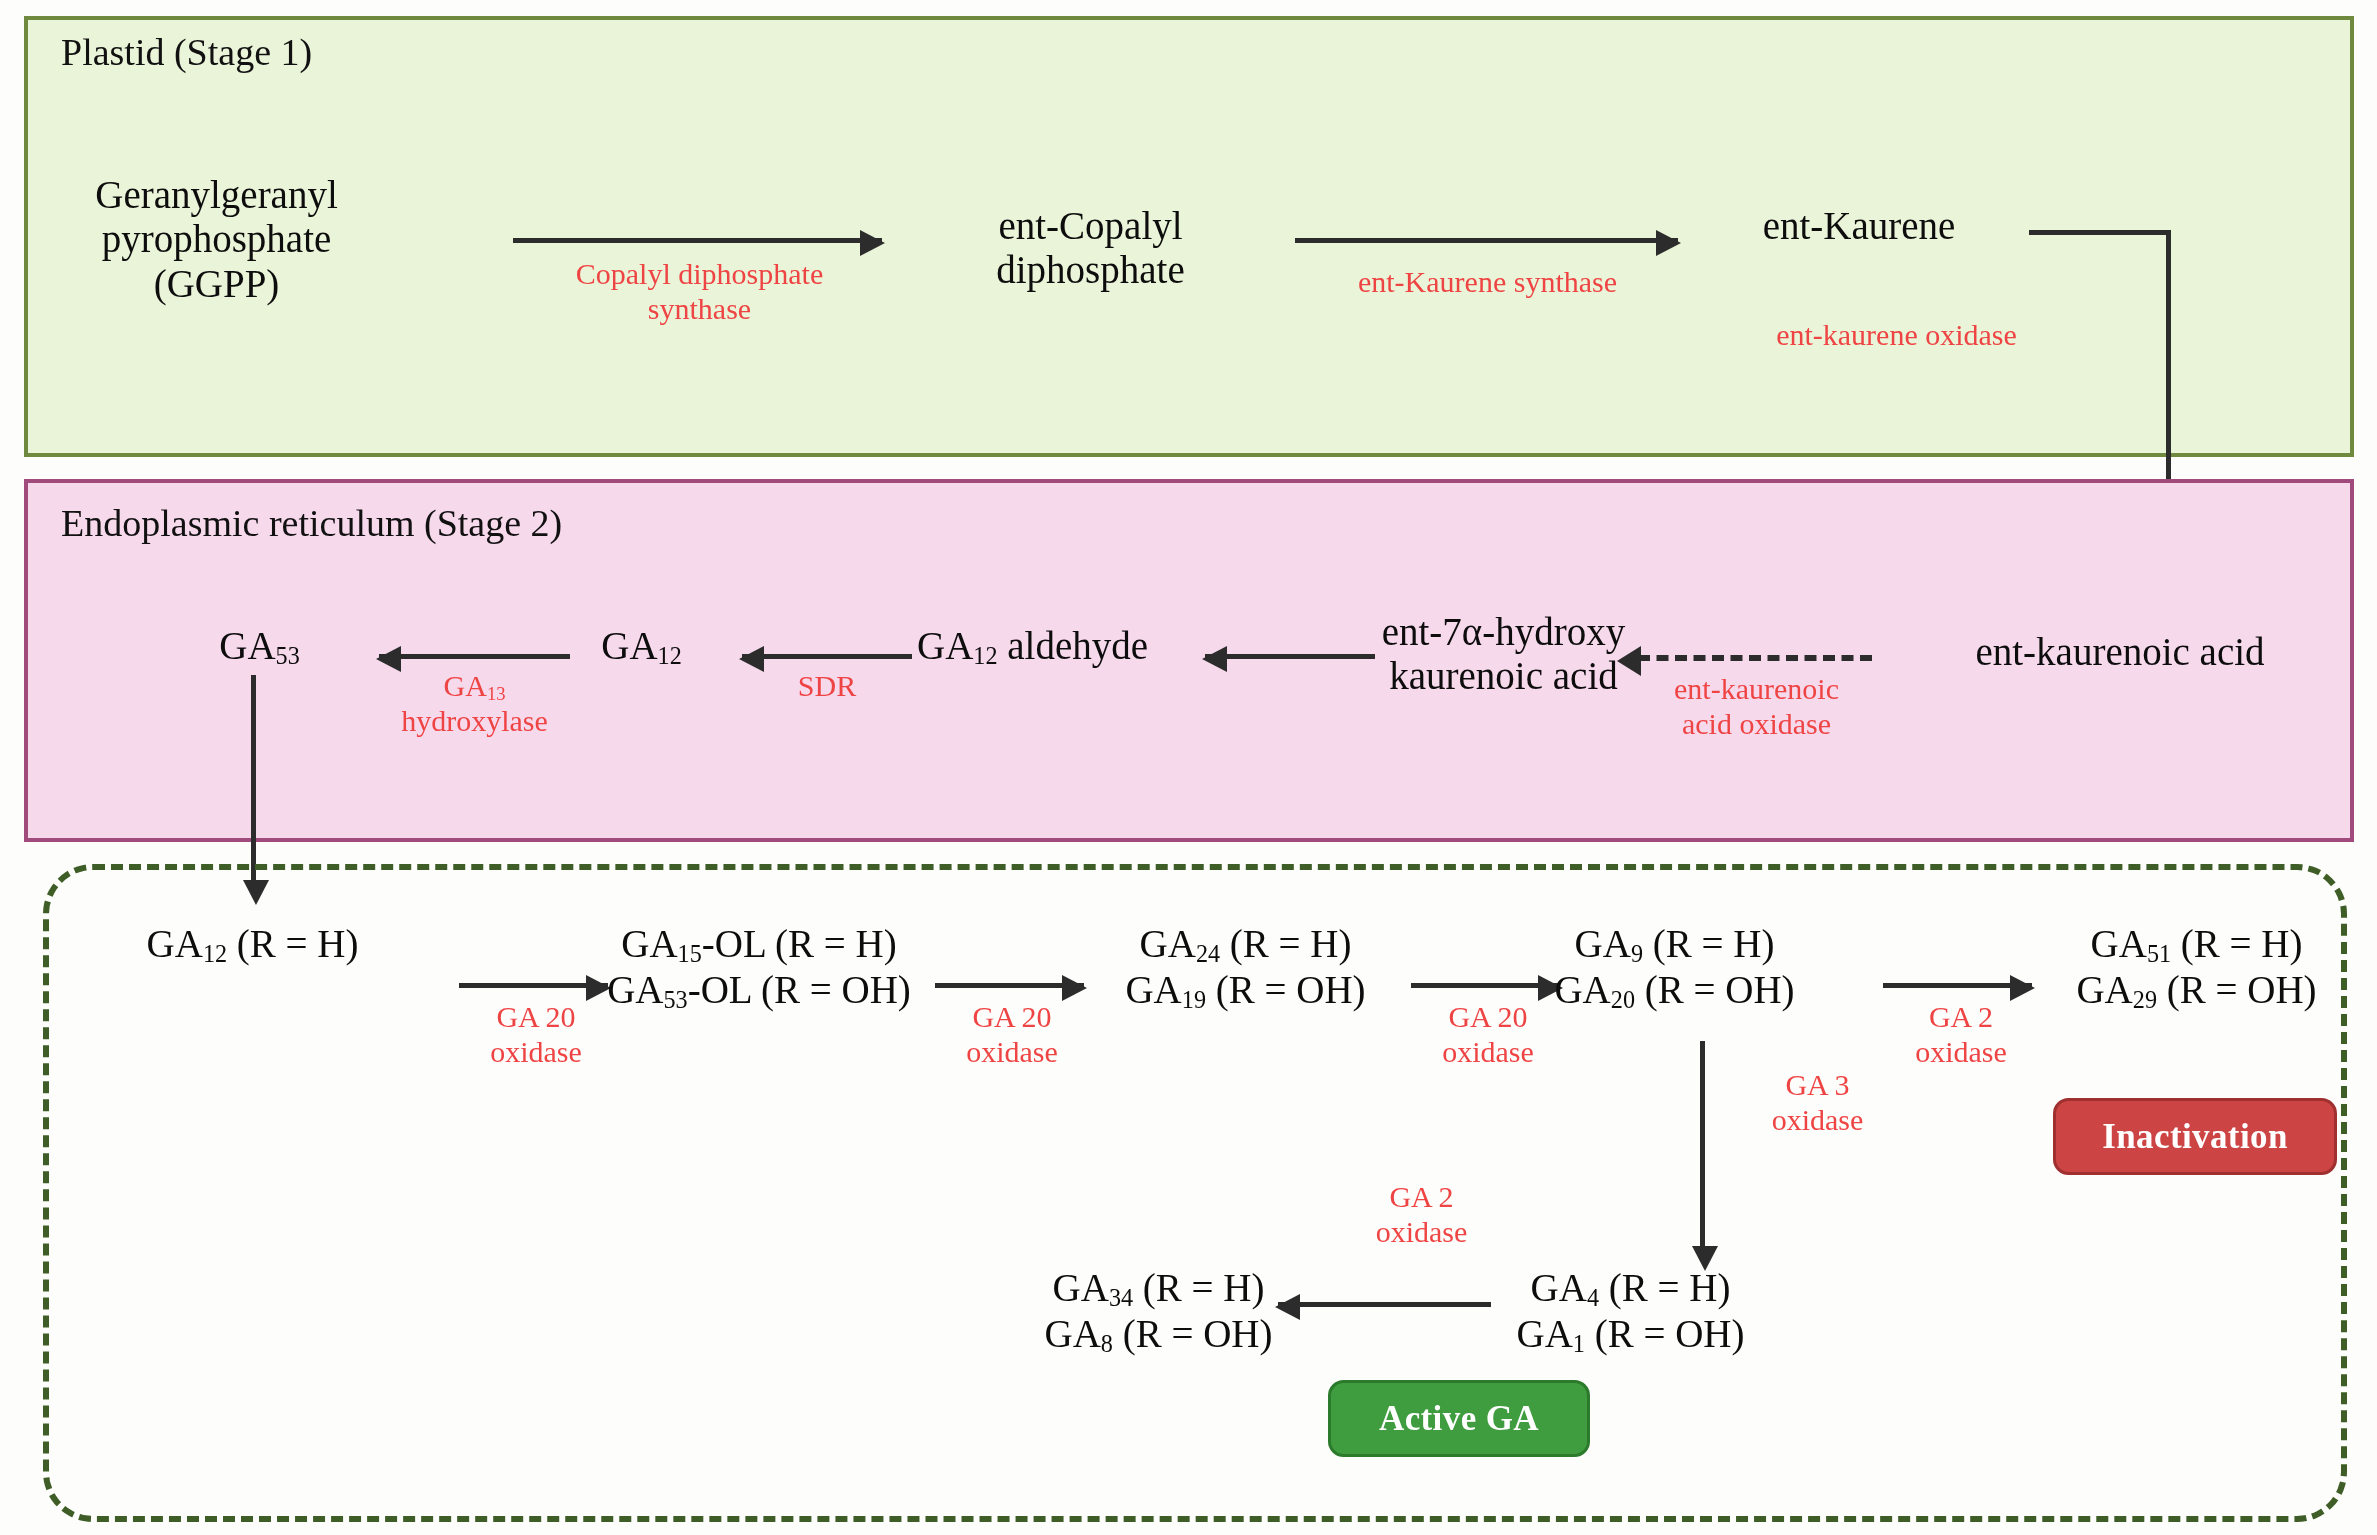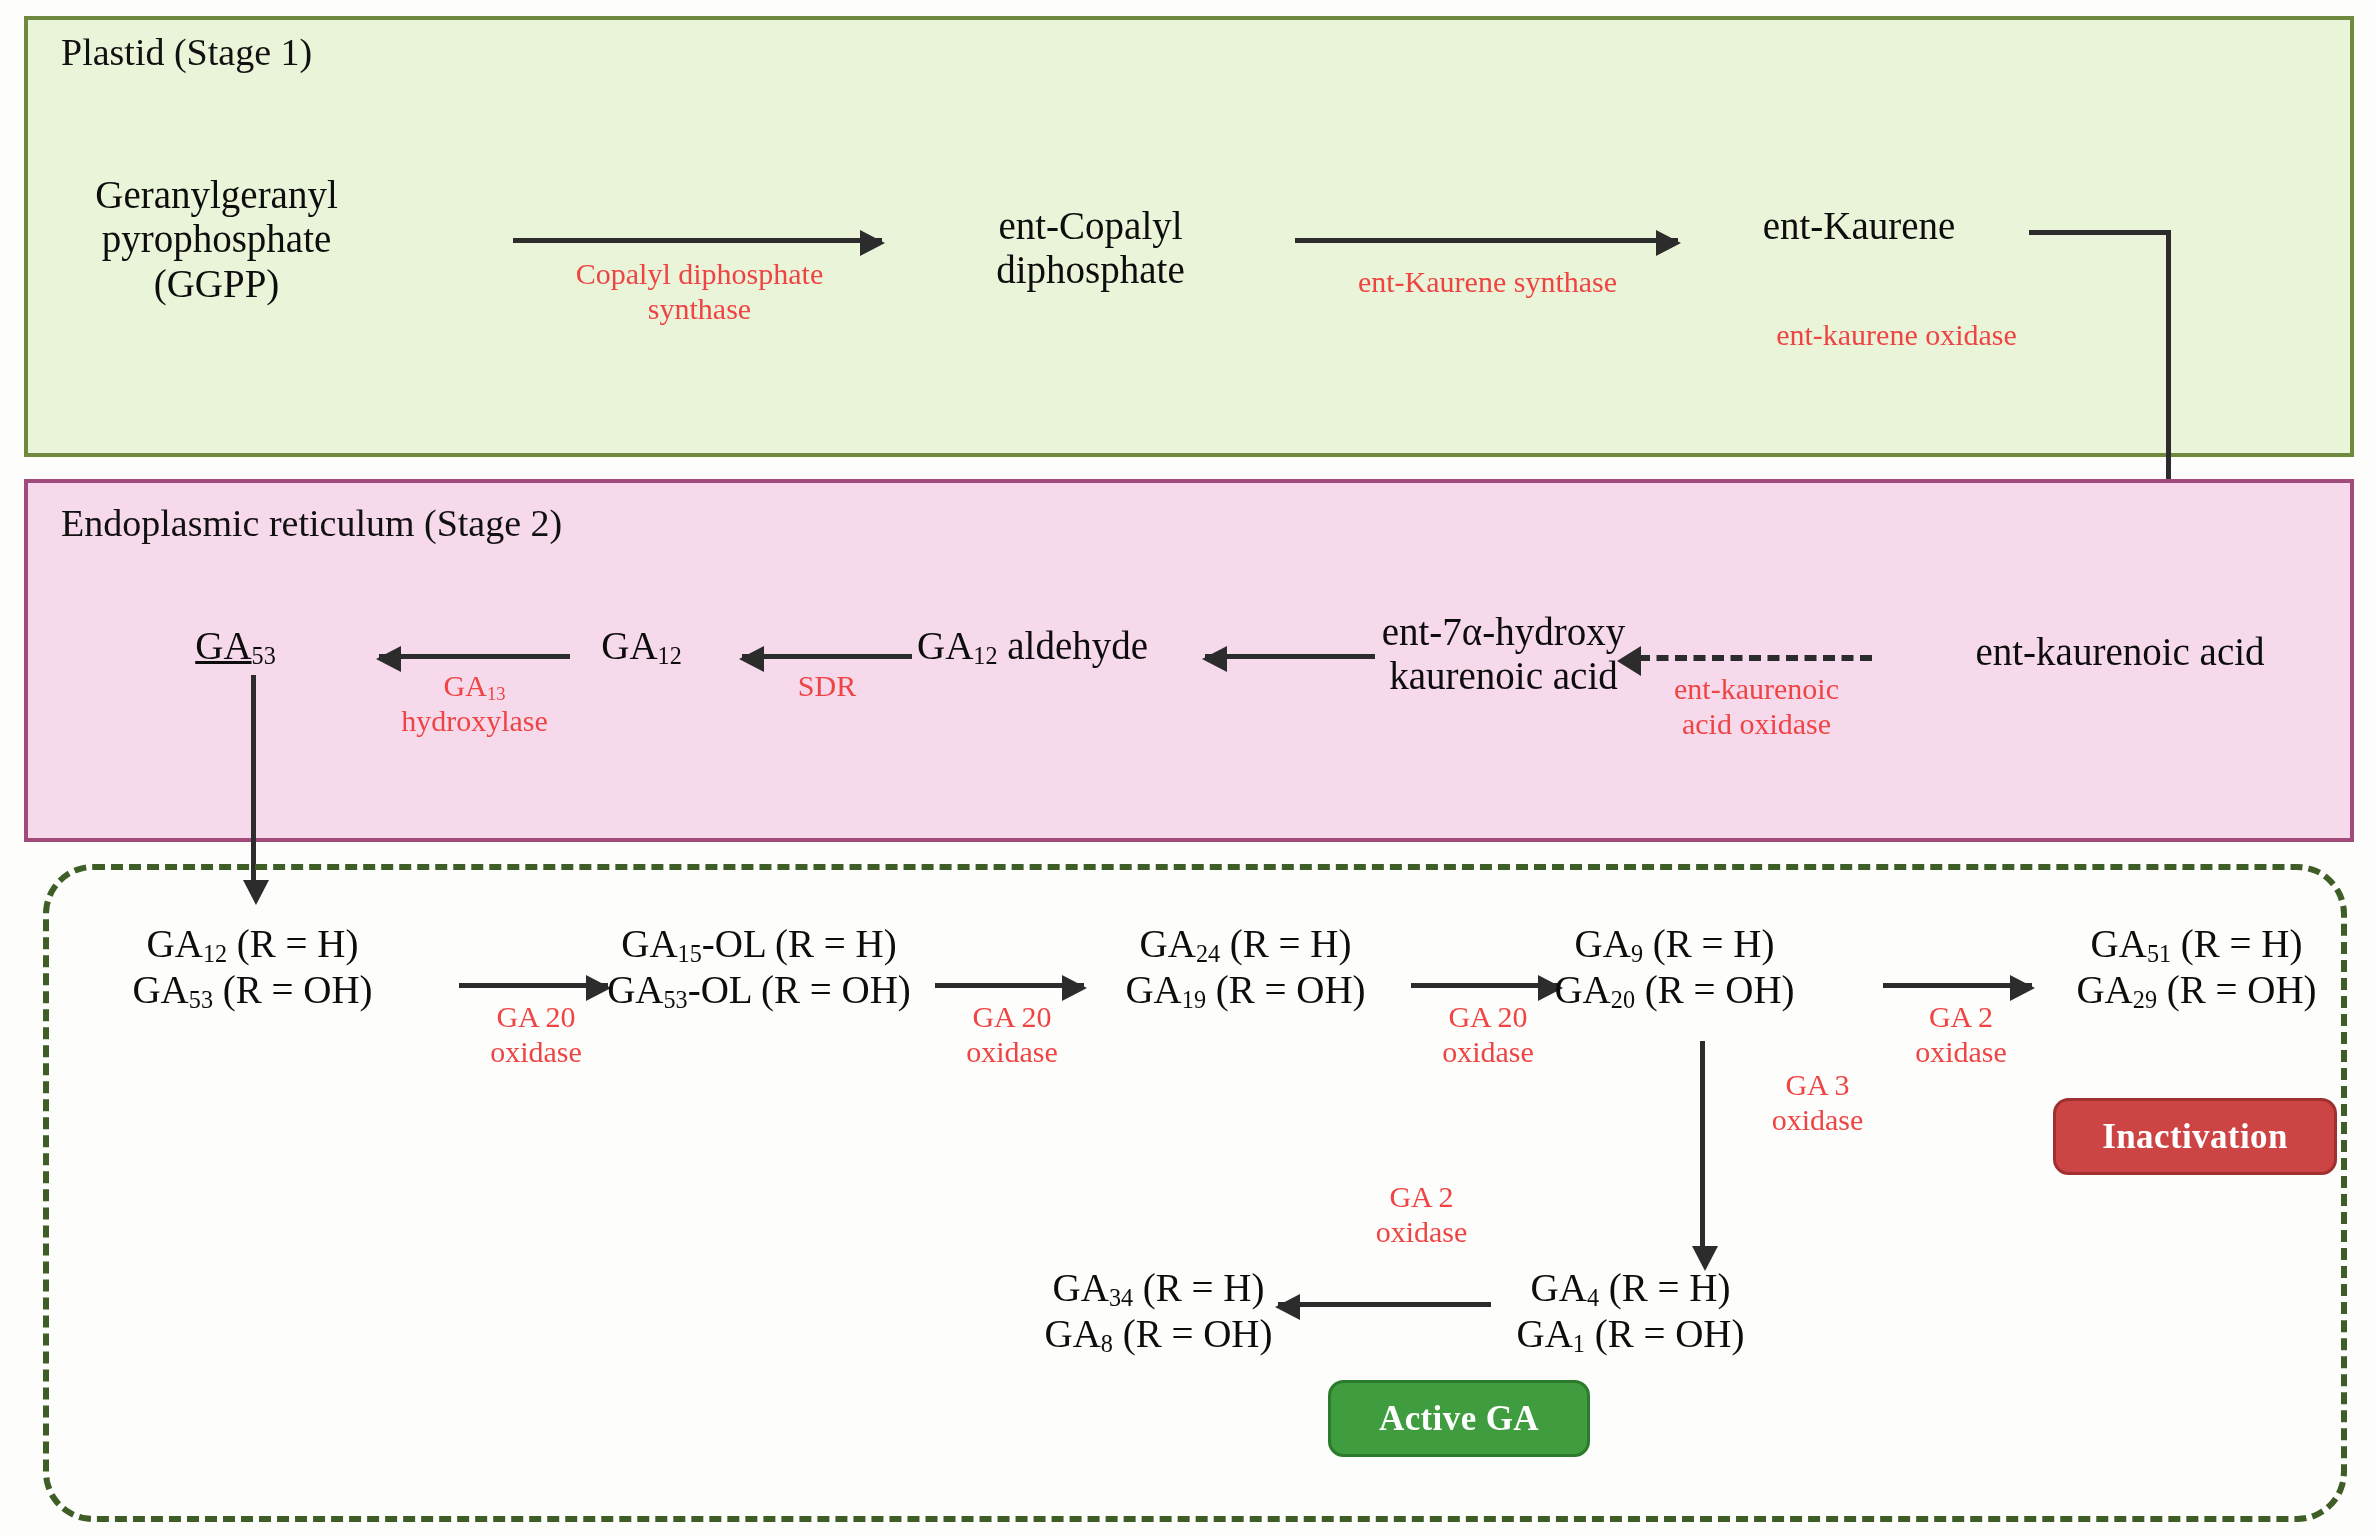--- a/index.html
+++ b/index.html
@@ -87,21 +87,21 @@
     <div class="seg-v" style="left:137px;top:0;height:369px;"></div>
   </div>
   <div class="enz" style="left:1730px;top:318px;width:333px;">
     <span class="ln">ent-kaurene oxidase</span>
   </div>
 
   <div class="stage-box" id="er-box"></div>
 
   <div class="box-title" style="left:61px;top:501px;">Endoplasmic reticulum  (Stage 2)</div>
 
-  <div class="node" style="left:154px;top:624px;width:163px;text-decoration:underline;">
+  <div class="node" style="left:178px;top:624px;width:163px;">
     <span class="ln">GA<sub>53</sub></span>
   </div>
 
   <div class="arrow-h left" style="left:379px;top:654px;width:191px;"></div>
   <div class="enz" style="left:347px;top:669px;width:255px;">
     <span class="ln">GA<sub>13</sub></span>
     <span class="ln">hydroxylase</span>
   </div>
 
   <div class="node" style="left:560px;top:624px;width:163px;">
@@ -133,21 +133,20 @@
   <div class="node" style="left:1900px;top:630px;width:440px;">
     <span class="ln">ent-kaurenoic acid</span>
   </div>
 
   <div class="arrow-v" style="left:251px;top:675px;height:206px;"></div>
 
   <div class="stage-box" id="cytosol-box"></div>
 
   <div class="node" style="left:68px;top:922px;width:369px;">
     <span class="ln">GA<sub>12</sub> (R = H)</span>
-    <span class="ln">GA<sub>53</sub> (R = OH)</span>
   </div>
 
   <div class="arrow-h" style="left:459px;top:983px;width:149px;"></div>
   <div class="enz" style="left:433px;top:1000px;width:206px;">
     <span class="ln">GA 20</span>
     <span class="ln">oxidase</span>
   </div>
 
   <div class="node" style="left:539px;top:922px;width:440px;">
     <span class="ln">GA<sub>15</sub>-OL (R = H)</span>

